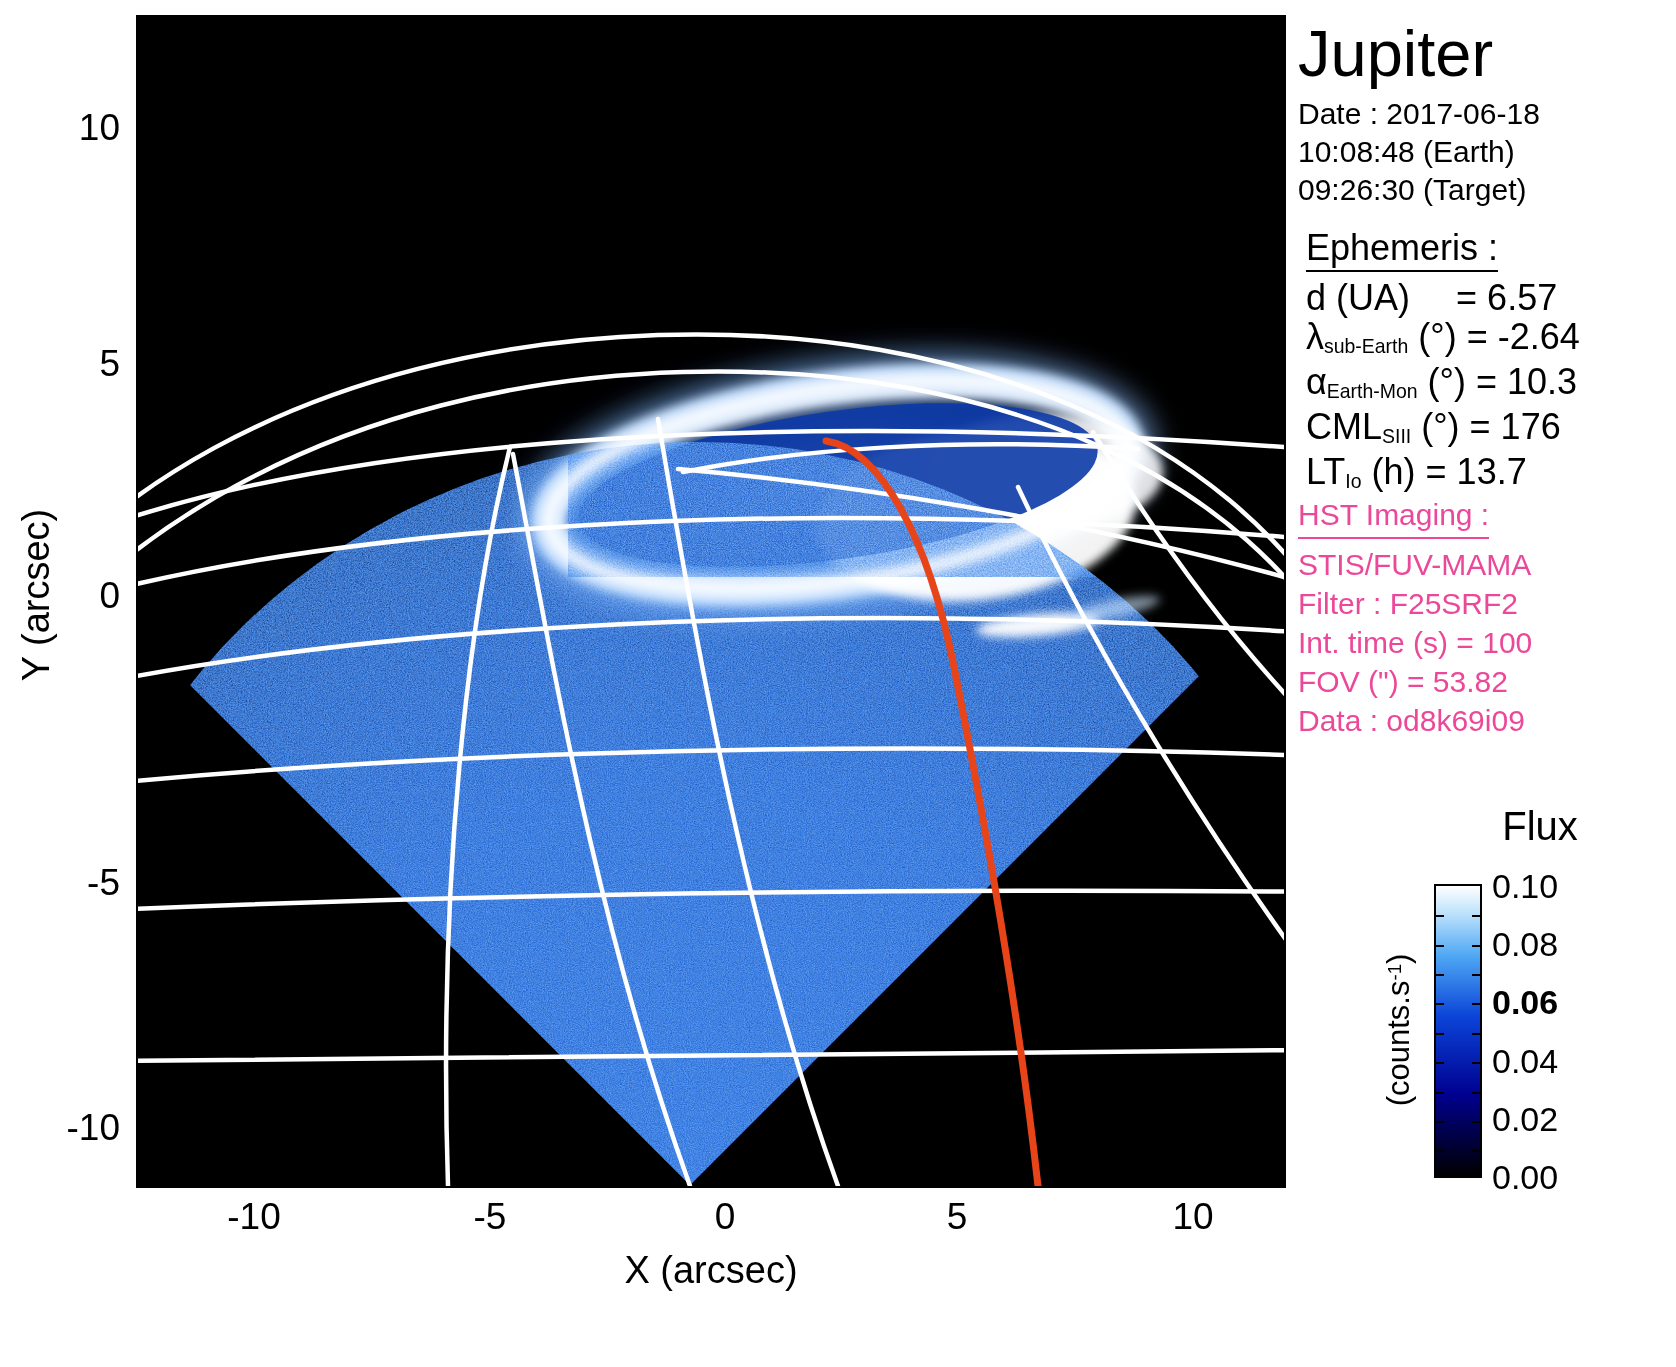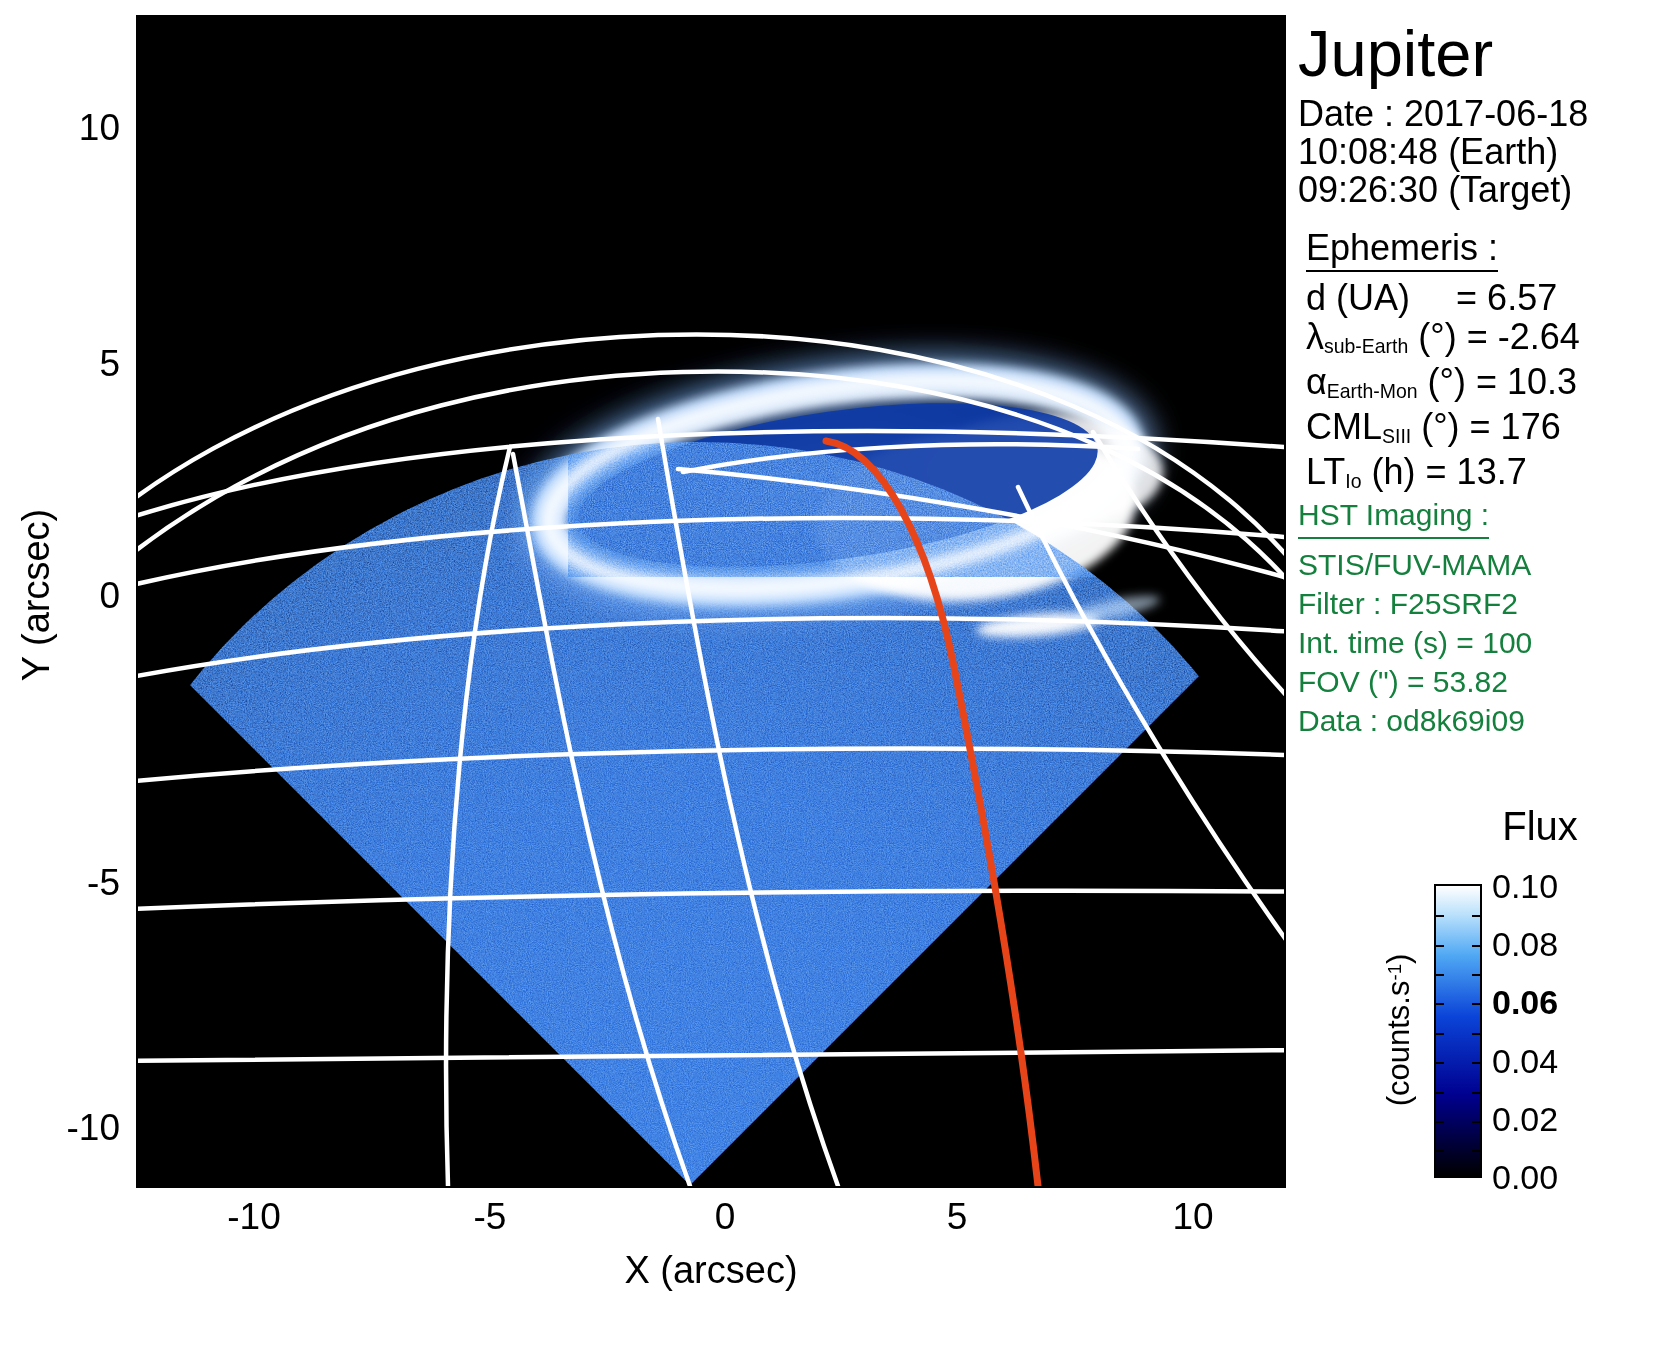--- a/index.html
+++ b/index.html
@@ -18,24 +18,24 @@
   #y-axis-title{position:absolute;left:6px;top:595px;font-size:38px;
                 transform:translate(-50%,-50%) rotate(-90deg);
                 transform-origin:center center;white-space:nowrap;width:300px;
                 text-align:center;margin-left:30px;}
   #x-axis-title{position:absolute;top:1249px;left:711px;font-size:38px;
                 transform:translateX(-50%);white-space:nowrap;}
 
   
   #side-panel{position:absolute;left:1298px;top:0;width:378px;height:1367px;}
   #target-title{position:absolute;left:0;top:16px;font-size:65px;letter-spacing:0px;}
-  #date-block{position:absolute;left:0;top:95px;font-size:36px;line-height:38px;}
+  #date-block{position:absolute;left:0;top:95px;font-size:30px;line-height:38px;}
   #eph-block{position:absolute;left:8px;top:228px;font-size:36px;line-height:39px;}
   #hst-block{position:absolute;left:0;top:495px;font-size:30px;line-height:39px;
-             color:#15803d;}
+             color:#ec4899;}
   .hdr{display:inline-block;border-bottom:2px solid currentColor;padding-bottom:3px;}
   .eph-row{white-space:nowrap;}
   sub{font-size:0.54em;vertical-align:baseline;position:relative;bottom:-0.22em;}
   sup{font-size:0.60em;vertical-align:baseline;position:relative;bottom:0.42em;}
 
   
   #cb-title{position:absolute;left:1540px;top:804px;font-size:40px;
             transform:translateX(-50%);}
   #cb-box{position:absolute;left:1434px;top:884px;width:48px;height:294px;
           border:2px solid #000;box-sizing:border-box;

